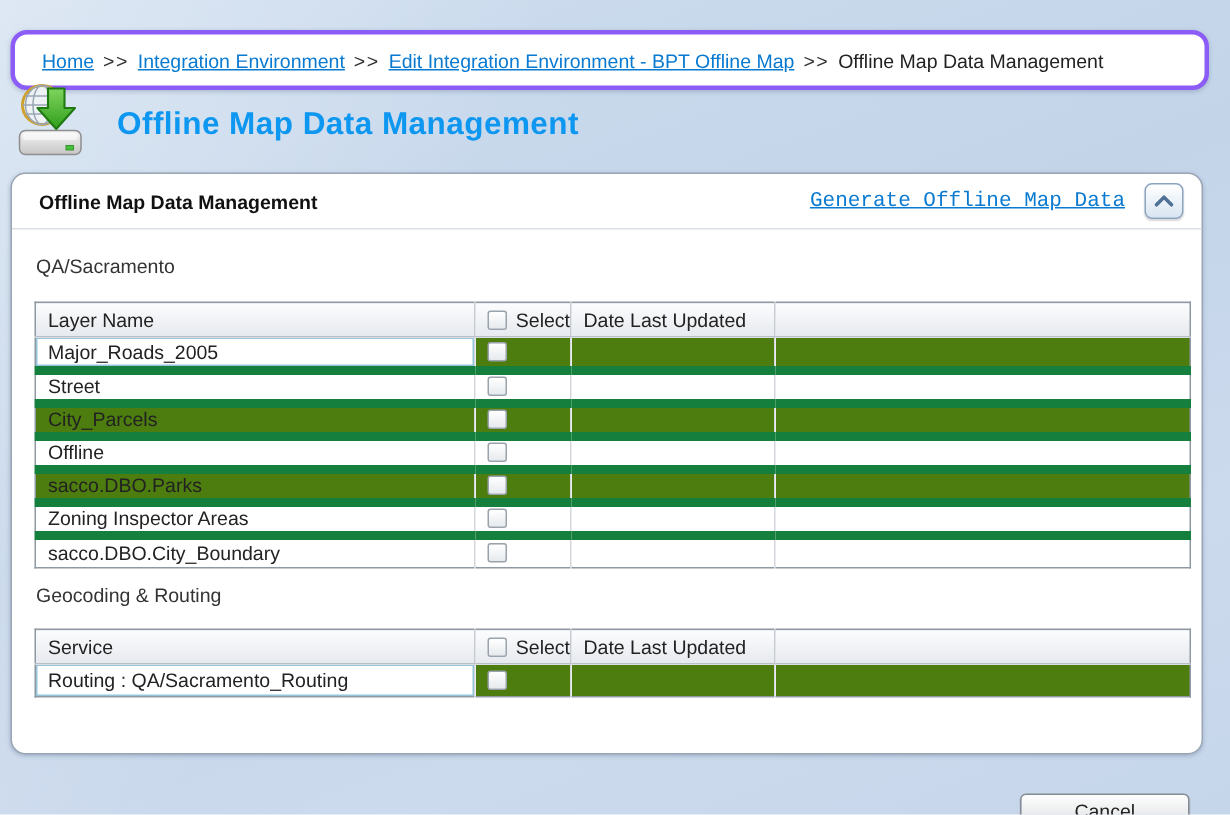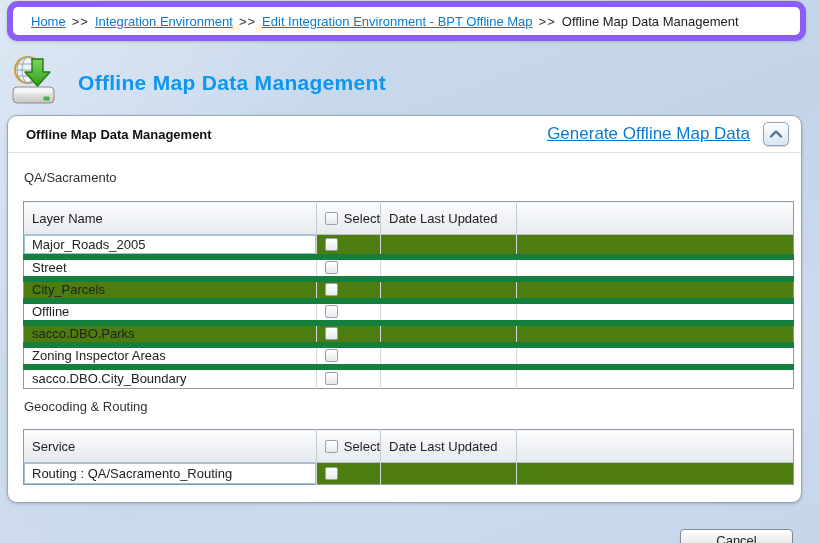--- a/index.html
+++ b/index.html
@@ -7,22 +7,22 @@
   body {
     width: 820px; height: 543px; position: relative; overflow: hidden;
     font-family: "Liberation Sans", sans-serif;
     background:
       linear-gradient(115deg, rgba(255,255,255,0.30) 0%, rgba(255,255,255,0.0) 35%),
       linear-gradient(160deg, #cfdeef 0%, #c3d4e9 45%, #ccdaed 75%, #c6d6ea 100%);
   }
 
   
   .breadcrumb-bar {
-    position: absolute; left: 7px; top: 1px; width: 799px; height: 40px;
-    background: #ffffff; border: 6px solid #8b5cf6; border-radius: 11px;
+    position: absolute; left: 7px; top: 20px; width: 799px; height: 40px;
+    background: #ffffff; border: 3px solid #8b5cf6; border-radius: 11px;
     display: flex; align-items: center; padding-left: 18px;
     font-size: 13px; color: #222;
     box-shadow: 0 1px 3px rgba(60,80,110,0.25);
     white-space: nowrap;
   }
   .crumb-link { color: #0a7ad1; text-decoration: underline; cursor: pointer; }
   .crumb-sep { margin: 0 6px; color: #333; letter-spacing: 1px; }
   .crumb-current { color: #222; }
 
   
@@ -37,21 +37,21 @@
   .panel {
     position: absolute; left: 7px; top: 115px; width: 795px; height: 388px;
     background: #ffffff; border: 1px solid #9aa6b4; border-radius: 10px;
     box-shadow: 0 1px 3px rgba(60,80,110,0.3);
   }
   .panel-header {
     height: 37px; display: flex; align-items: center;
     padding: 0 12px 0 18px; border-bottom: 1px solid #dce1e7;
   }
   .panel-title { font-weight: bold; font-size: 13px; color: #111; flex: 1; }
-  .generate-link { font-size: 17px; color: #0a7ad1; text-decoration: underline; cursor: pointer; }
+  .generate-link { font-size: 14px; color: #0a7ad1; text-decoration: underline; cursor: pointer; font-family: Liberation Mono, monospace; }
   .collapse-btn {
     margin-left: 13px; width: 26px; height: 24px;
     border: 1px solid #8aa4bd; border-radius: 5px;
     background: linear-gradient(#ffffff, #d8e5f2);
     display: flex; align-items: center; justify-content: center; cursor: pointer;
     box-shadow: 0 1px 1px rgba(0,0,0,0.15);
   }
 
   .panel-body { padding: 0 15px; }
   .section-label { font-size: 13px; color: #333; }
@@ -61,21 +61,21 @@
   
   table.data-table {
     border-collapse: collapse; table-layout: fixed;
     width: 771px; font-size: 13px; color: #222;
     border: 1px solid #8f99a3; background: #fff;
   }
   .data-table col.c-name  { width: 293px; }
   .data-table col.c-sel   { width: 64px; }
   .data-table col.c-date  { width: 136px; }
   .data-table th {
-    height: 33px; text-align: left; font-weight: normal;
+    height: 23px; text-align: left; font-weight: normal;
     padding: 0 0 0 8px;
     background: linear-gradient(#fbfcfd, #e6e9ee);
     border-right: 1px solid #c6cbd1; border-bottom: 1px solid #b9bfc6;
     white-space: nowrap; overflow: hidden;
   }
   .data-table th:last-child, .data-table td:last-child { border-right: none; }
   .data-table td {
     height: 22px; padding: 0 0 0 8px;
     border-right: 1px solid #d4d8dd; border-bottom: 6px solid #15803d;
     white-space: nowrap; overflow: hidden;

